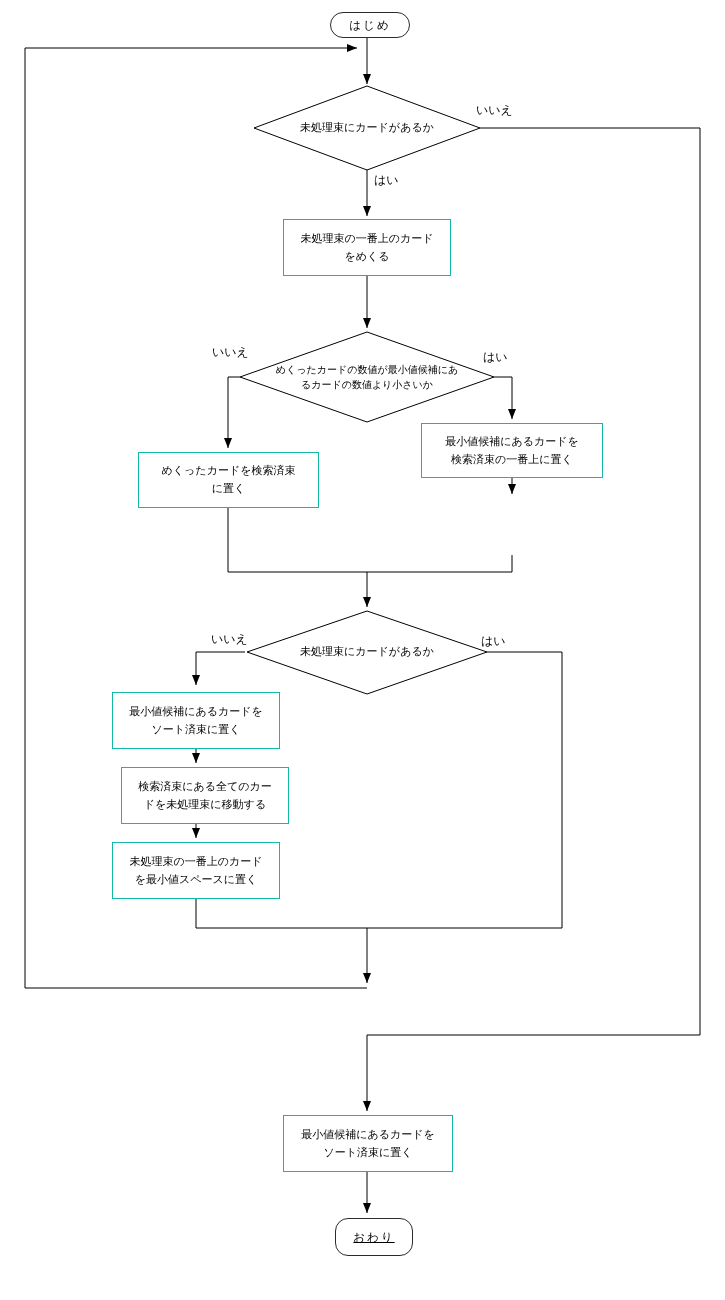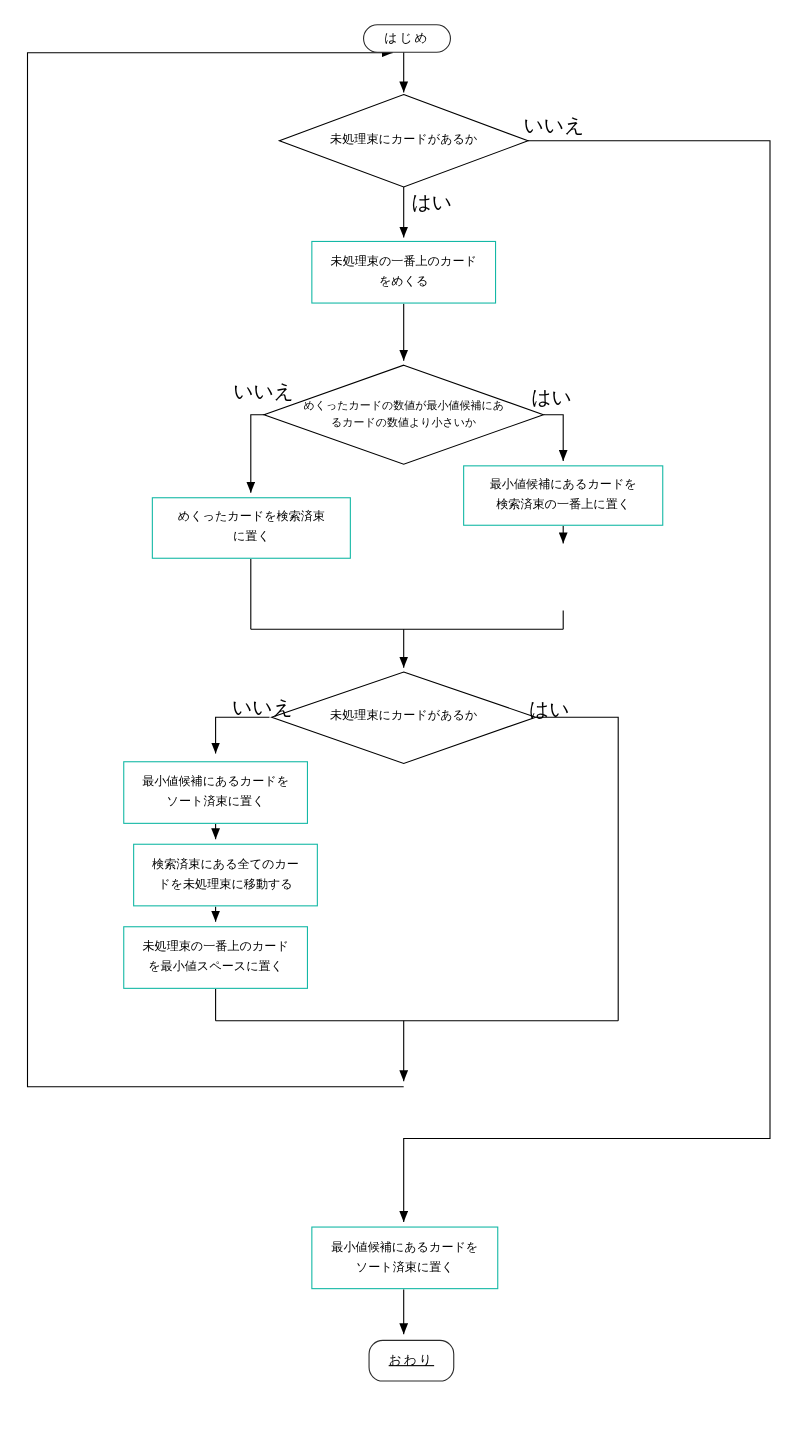--- a/index.html
+++ b/index.html
@@ -28,21 +28,21 @@
     border:1.4px solid #2b2b2b;
     border-radius:13px;
     background:#fff;
     font-size:11.5px;
     letter-spacing:2px;
   }
   .diamond-label { background:transparent; }
   .diamond-label.small { font-size:10px; line-height:1.55; }
   .edge-label {
     position:absolute;
-    font-size:18px;
+    font-size:12px;
     white-space:nowrap;
     background:transparent;
   }
 </style>
 </head>
 <body>
 
 <div id="canvas">
 
   <svg id="connectors" width="725" height="1300" viewBox="0 0 725 1300">
@@ -93,21 +93,21 @@
 
       <path d="M367,1172 L367,1213" marker-end="url(#arrow)"></path>
     </g>
     <g stroke="#000" stroke-width="1" fill="#ffffff">
       <polygon points="367,86 480,128 367,170 254,128"></polygon>
       <polygon points="367,332 494,377 367,422 240,377"></polygon>
       <polygon points="367,611 487,652 367,694 247,652"></polygon>
     </g>
   </svg>
 
-  <div class="node terminator" style="left:330px; top:22px; width:80px; height:26px;">はじめ</div>
+  <div class="node terminator" style="left:330px; top:12px; width:80px; height:26px;">はじめ</div>
 
   <div class="node diamond-label" style="left:262px; top:114px; width:210px; height:28px;">未処理束にカードがあるか</div>
   <div class="edge-label" style="left:476px; top:102px;">いいえ</div>
   <div class="edge-label" style="left:374px; top:172px;">はい</div>
 
   <div class="node process" style="left:283px; top:219px; width:168px; height:57px;">未処理束の一番上のカード
 をめくる</div>
 
   <div class="node diamond-label small" style="left:242px; top:354px; width:250px; height:46px;">めくったカードの数値が最小値候補にあ
 るカードの数値より小さいか</div>

